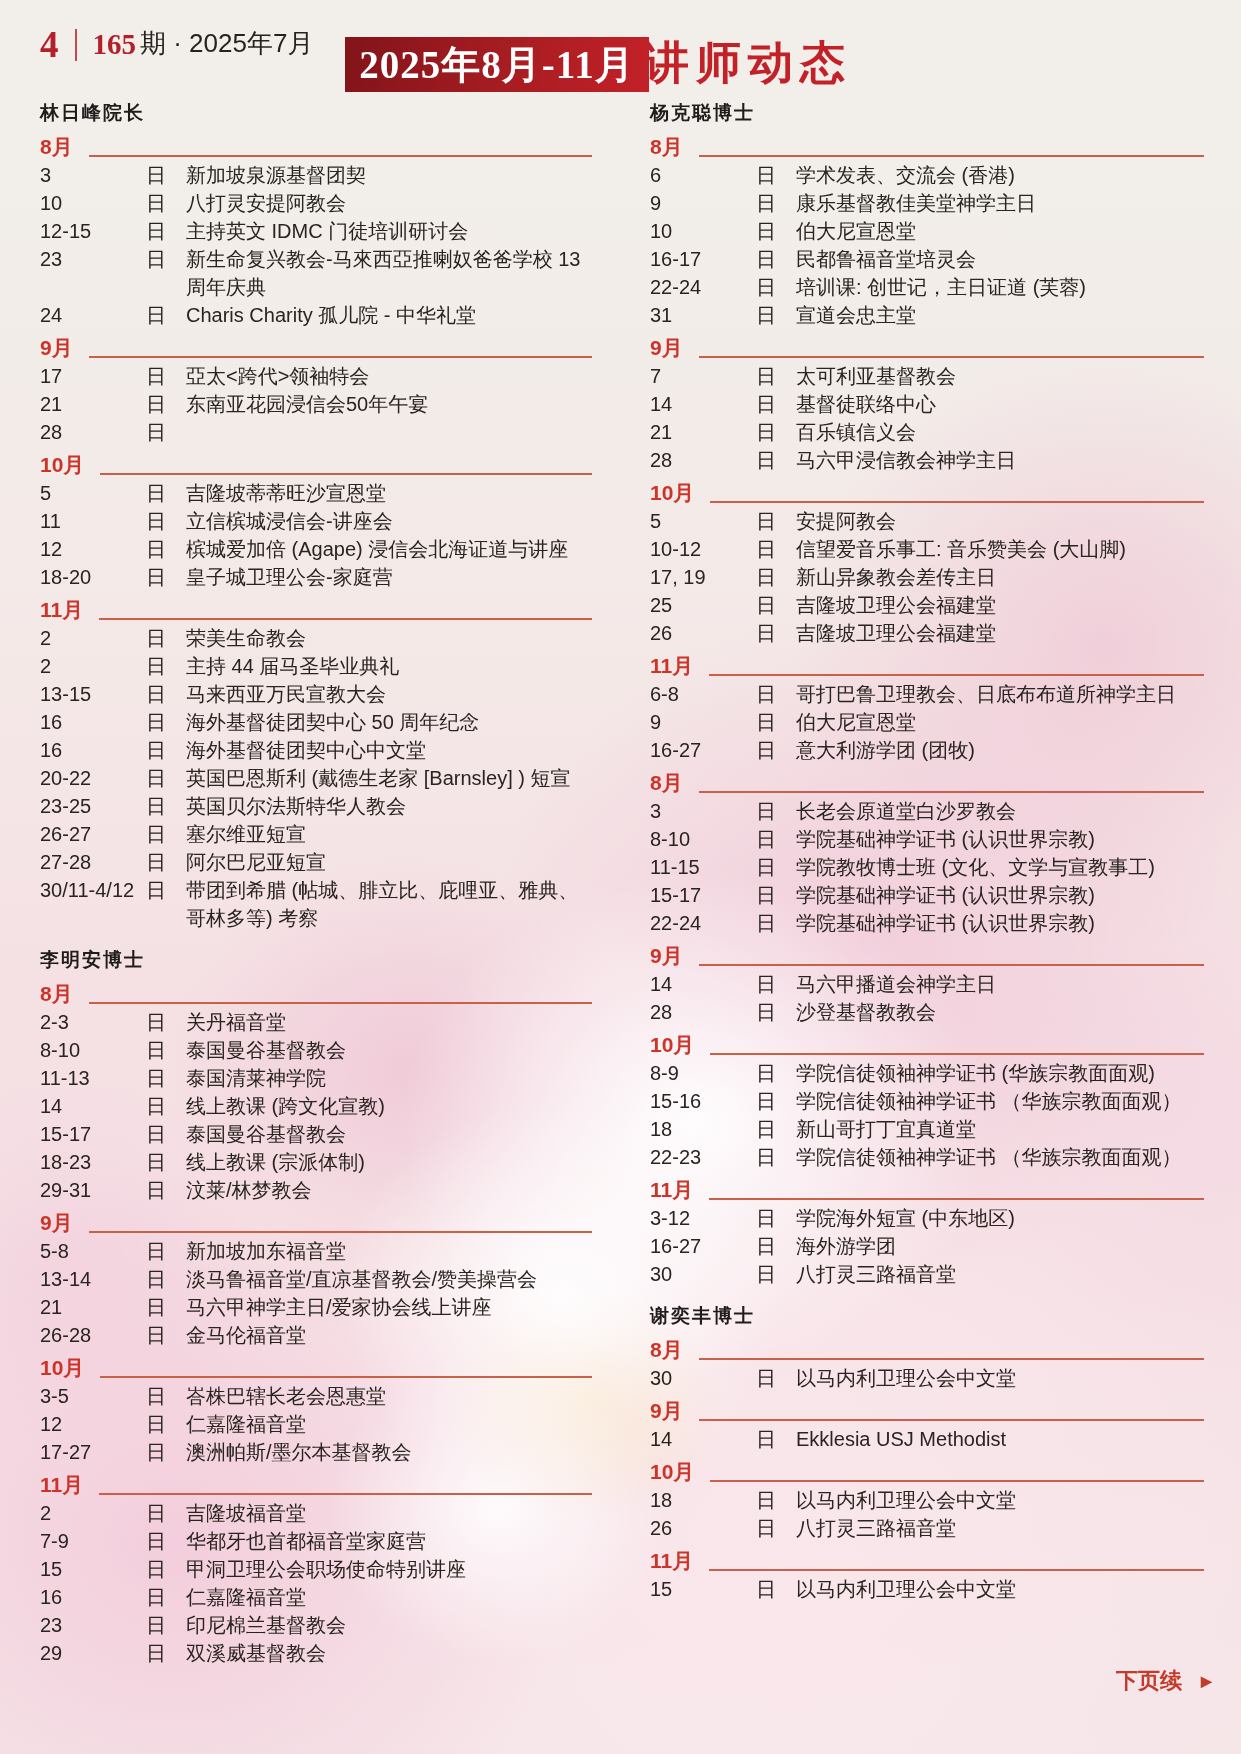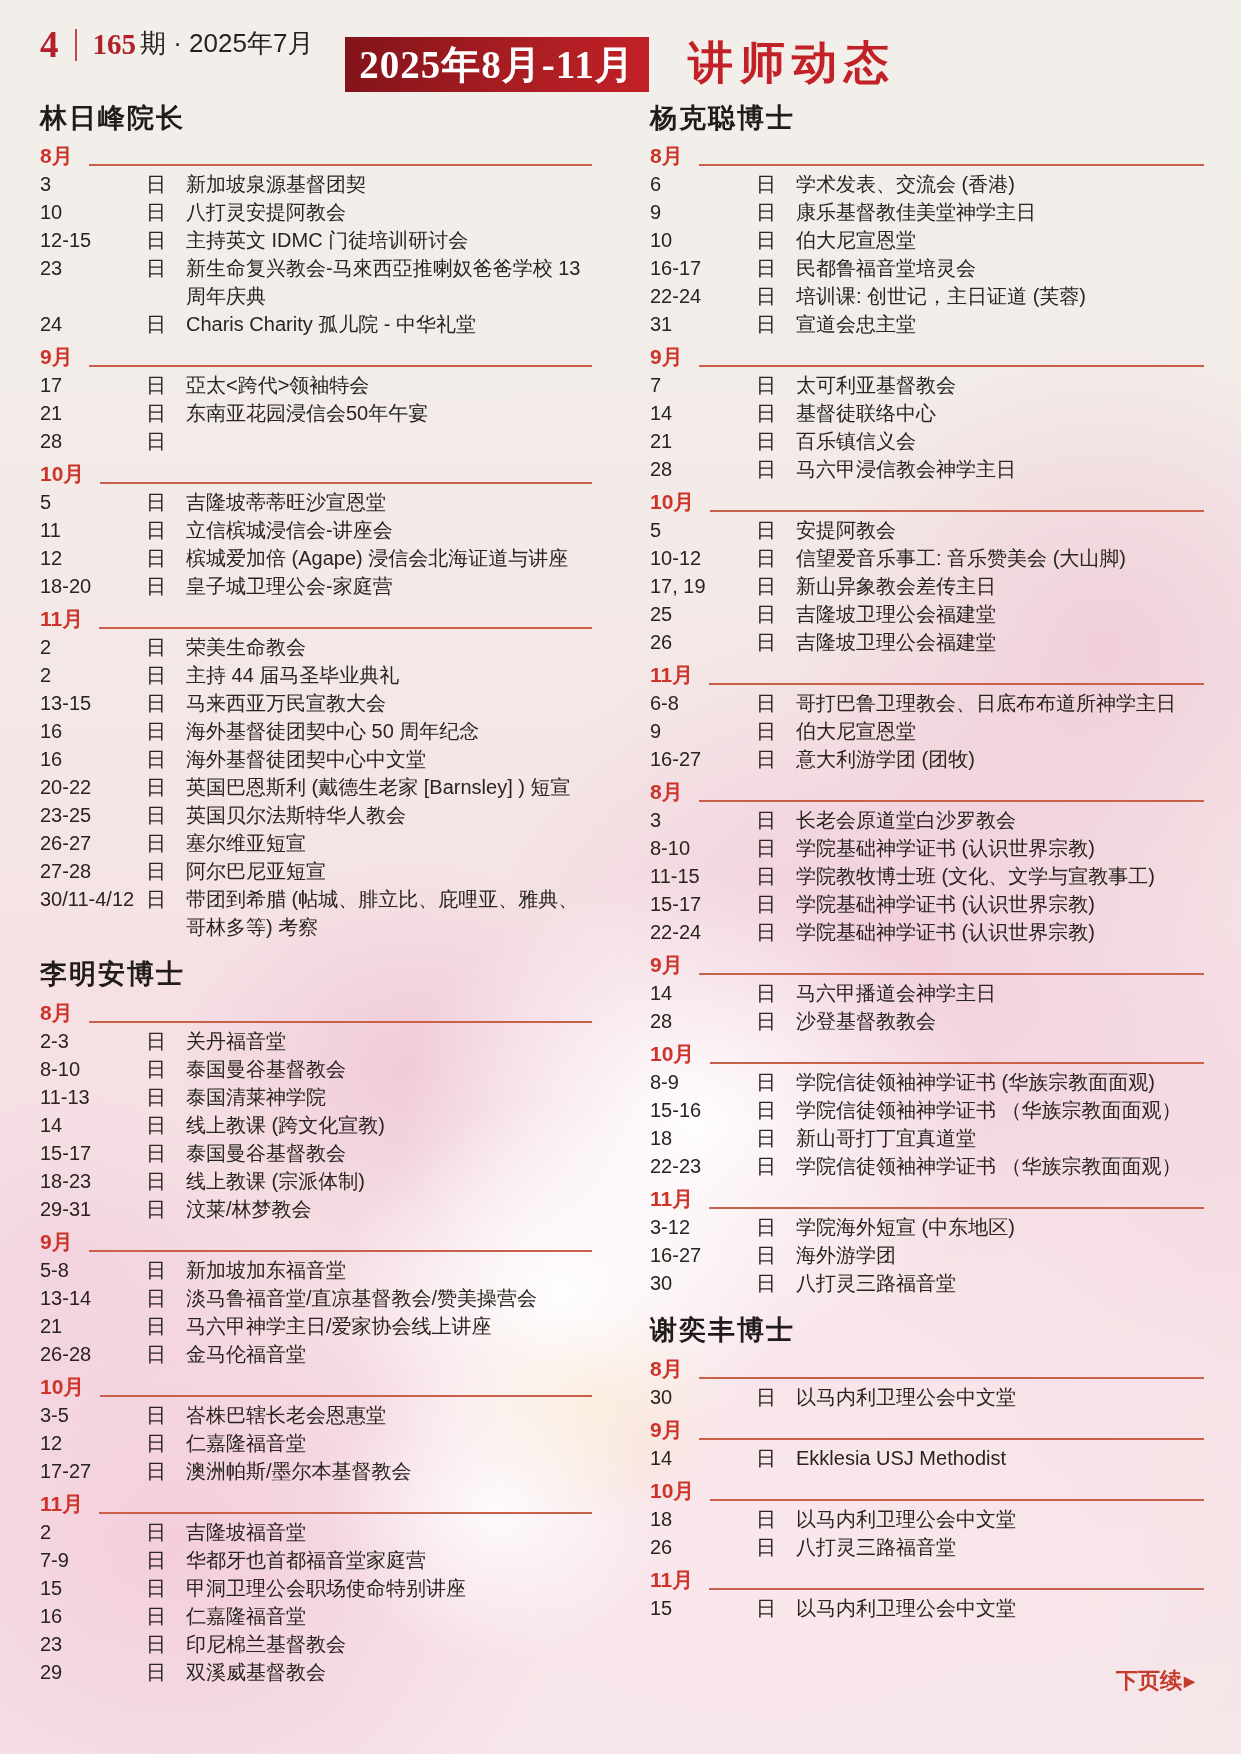--- a/index.html
+++ b/index.html
@@ -40,45 +40,45 @@
   .banner{
     position:absolute;left:345px;top:37px;width:304px;height:55px;
     background:linear-gradient(95deg,#82141a 0%,#a81d22 55%,#c22127 100%);
     display:flex;align-items:center;justify-content:center;
   }
   .banner-text{
     font-family:"Liberation Serif",serif;font-weight:bold;
     font-size:39px;color:#ffffff;letter-spacing:1px;line-height:1;text-align:center;
   }
   .page-title{
-    position:absolute;left:688px;top:36px;
+    position:absolute;left:644px;top:36px;
     font-family:"Liberation Serif",serif;font-weight:bold;
     font-size:45px;color:#c22127;letter-spacing:7px;line-height:1.2;
   }
   .col{position:absolute;top:100px;width:552px;}
   .col-left{left:40px;}
   .col-right{left:650px;width:554px;}
   .section-title{
     font-family:"Liberation Serif",serif;font-weight:bold;
-    font-size:27px;color:#201c1b;letter-spacing:2px;
+    font-size:19px;color:#201c1b;letter-spacing:2px;
     margin:17px 0 7px 0;line-height:1.2;
   }
   .section:first-child .section-title{margin-top:2px;}
   .month{display:flex;align-items:flex-end;height:25px;margin:4px 0 4px 0;}
   .month-label{color:#cd3429;font-weight:bold;font-size:21px;line-height:1;}
   .month-line{flex:1;height:2px;background:#c8604a;margin-left:16px;margin-top:1px;}
   .row{
     display:grid;grid-template-columns:106px 40px 1fr;
     font-size:20px;line-height:28px;color:#29241f;
   }
   .row .date{white-space:nowrap;}
   .continued{
     position:absolute;left:1116px;top:1670px;
     color:#c33b2a;font-size:22px;font-weight:bold;
-    display:flex;align-items:center;gap:2px;line-height:1;
+    display:flex;align-items:center;gap:19px;line-height:1;
   }
   .continued .arrow{font-size:14px;line-height:1;}
 </style>
 </head>
 <body>
 
 <div class="page">
   <div class="bg-blossoms"></div>
 
   <div class="masthead">

